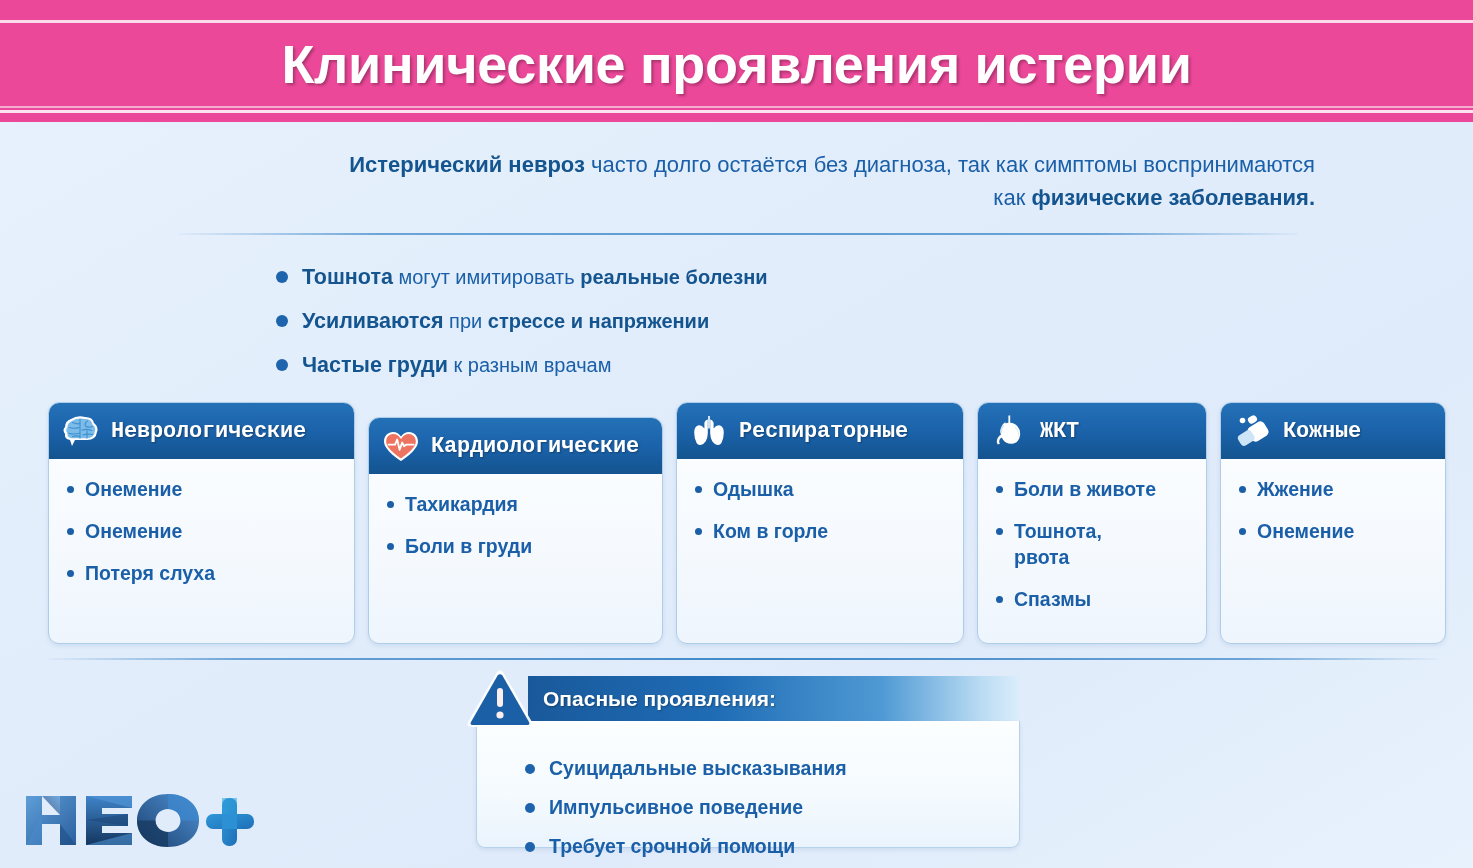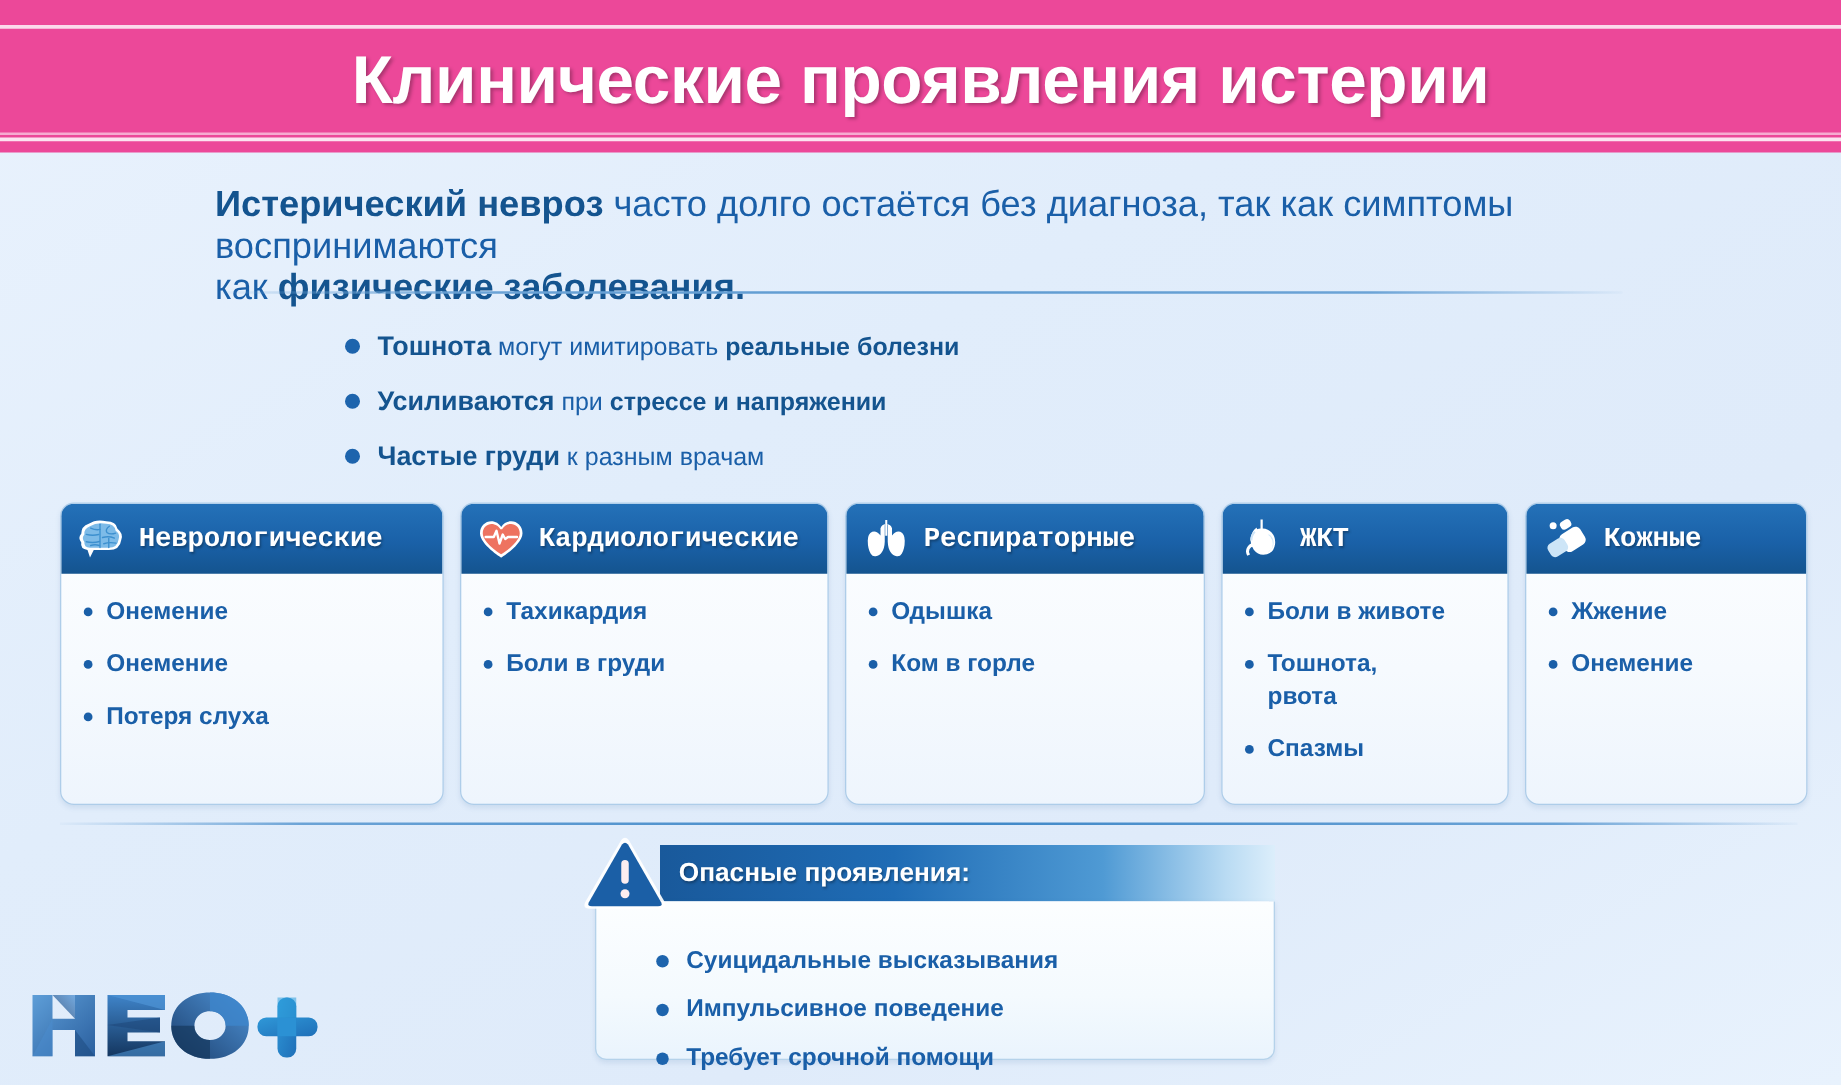--- a/index.html
+++ b/index.html
@@ -43,24 +43,24 @@
     font-weight: bold;
     color: #ffffff;
     letter-spacing: -0.3px;
     text-shadow: 2px 2px 3px rgba(0,0,0,0.28);
     line-height: 80px;
   }
 
   
   .intro {
     position: absolute;
-    left: 172px; top: 148px;
+    left: 160px; top: 148px;
     width: 1155px;
-    text-align: left;
-    font-size: 29px;
+    text-align: right;
+    font-size: 22px;
     line-height: 33px;
     color: #1a5fa8;
   }
   .intro b { font-weight: bold; color: #14548f; }
 
   .divider-1 {
     position: absolute;
     left: 178px; top: 233px;
     width: 1120px; height: 2px;
     background: linear-gradient(to right, rgba(120,170,215,0.05), #6ba3d6 18%, #5e9bd1 50%, #6ba3d6 82%, rgba(120,170,215,0.05));
@@ -100,21 +100,21 @@
   .card {
     background: linear-gradient(to bottom, #fdfeff 0%, #f6fafe 55%, #eef5fd 100%);
     border: 1.5px solid #aecde9;
     border-radius: 11px;
     box-shadow: 0 2px 4px rgba(60,110,160,0.13);
     overflow: hidden;
     display: flex;
     flex-direction: column;
   }
   .card.c1 { flex: 0 0 307px; }
-  .card.c2 { flex: 0 0 295px; }
+  .card.c2 { flex: 0 0 295px; margin-top: 15px; }
   .card.c3 { flex: 0 0 288px; }
   .card.c4 { flex: 0 0 230px; }
   .card.c5 { flex: 0 0 226px; }
 
   .card-head {
     height: 56px;
     background: linear-gradient(to bottom, #2471b8 0%, #1a61a8 55%, #14548f 100%);
     display: flex;
     align-items: center;
     padding: 0 8px 0 11px;

